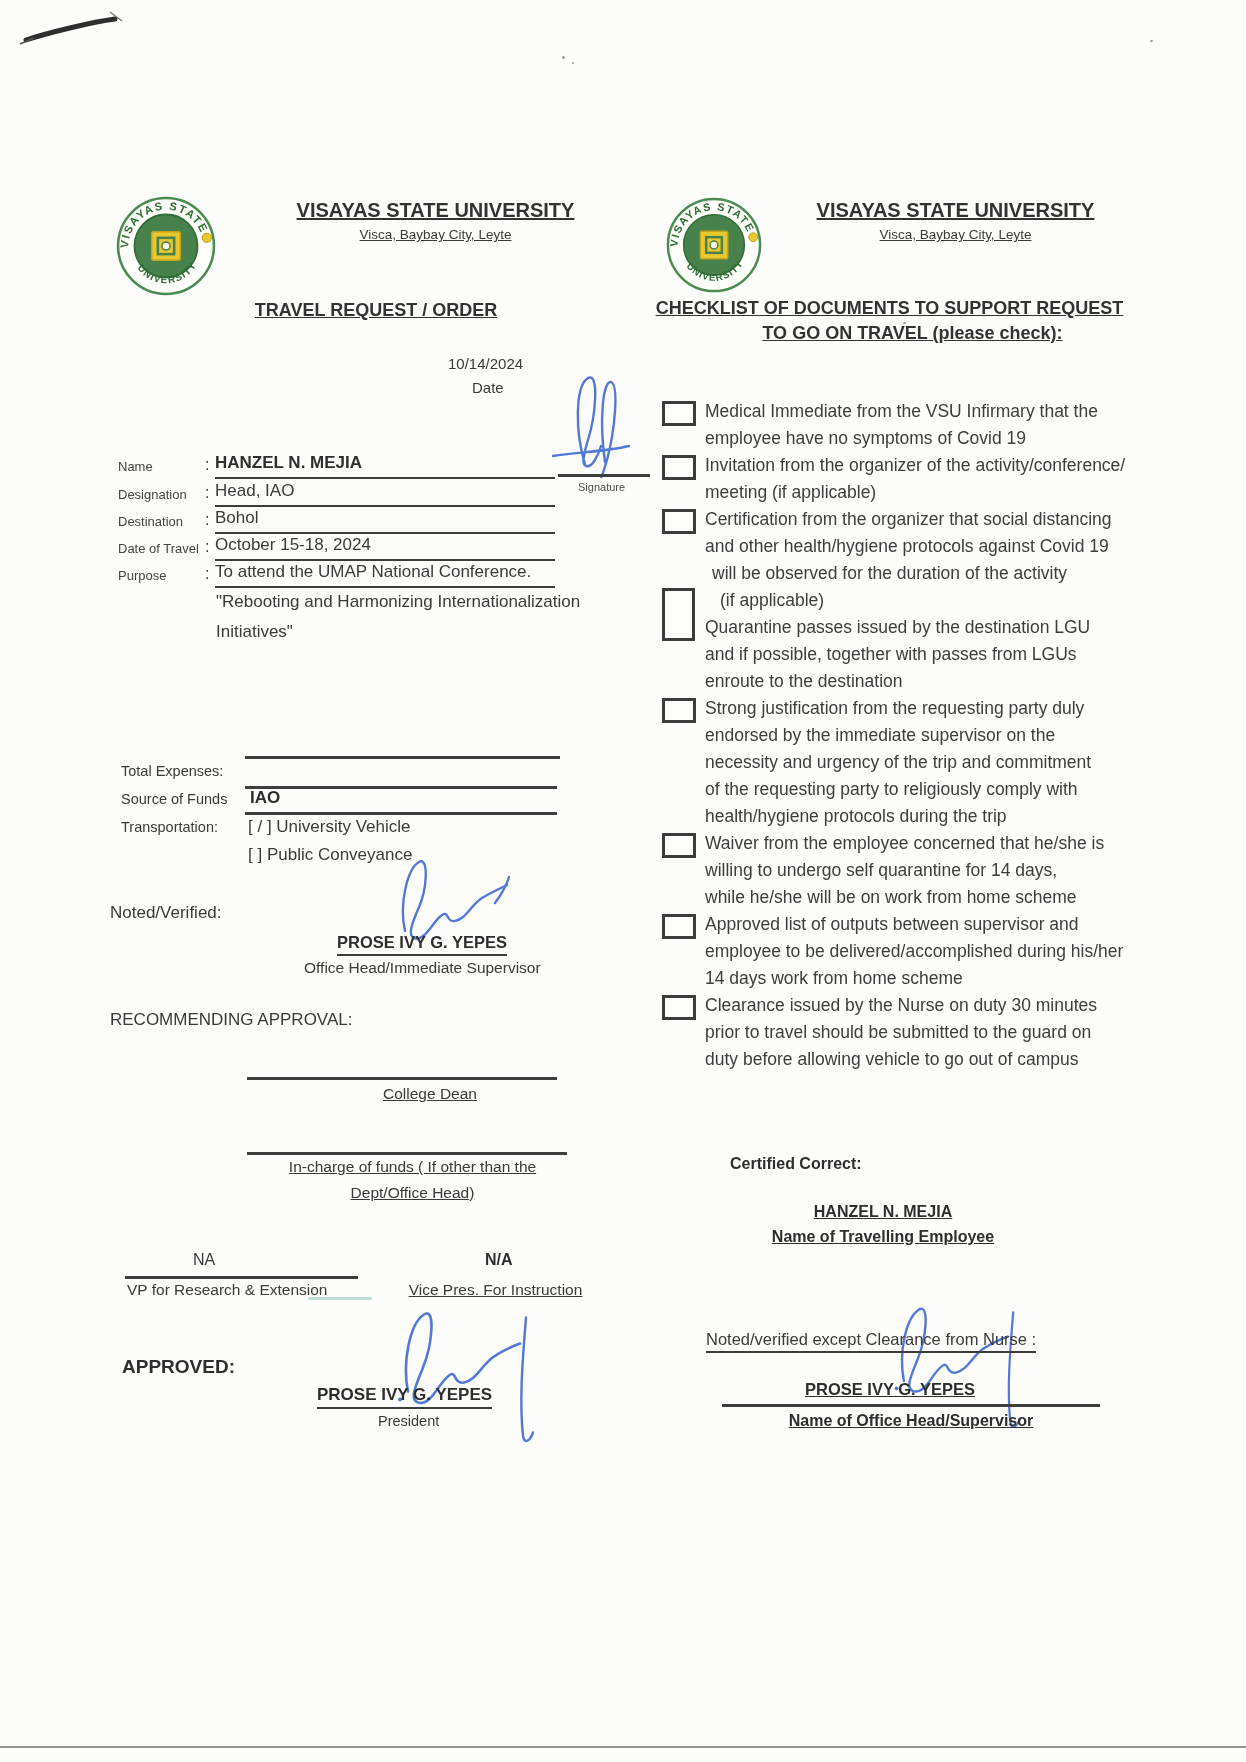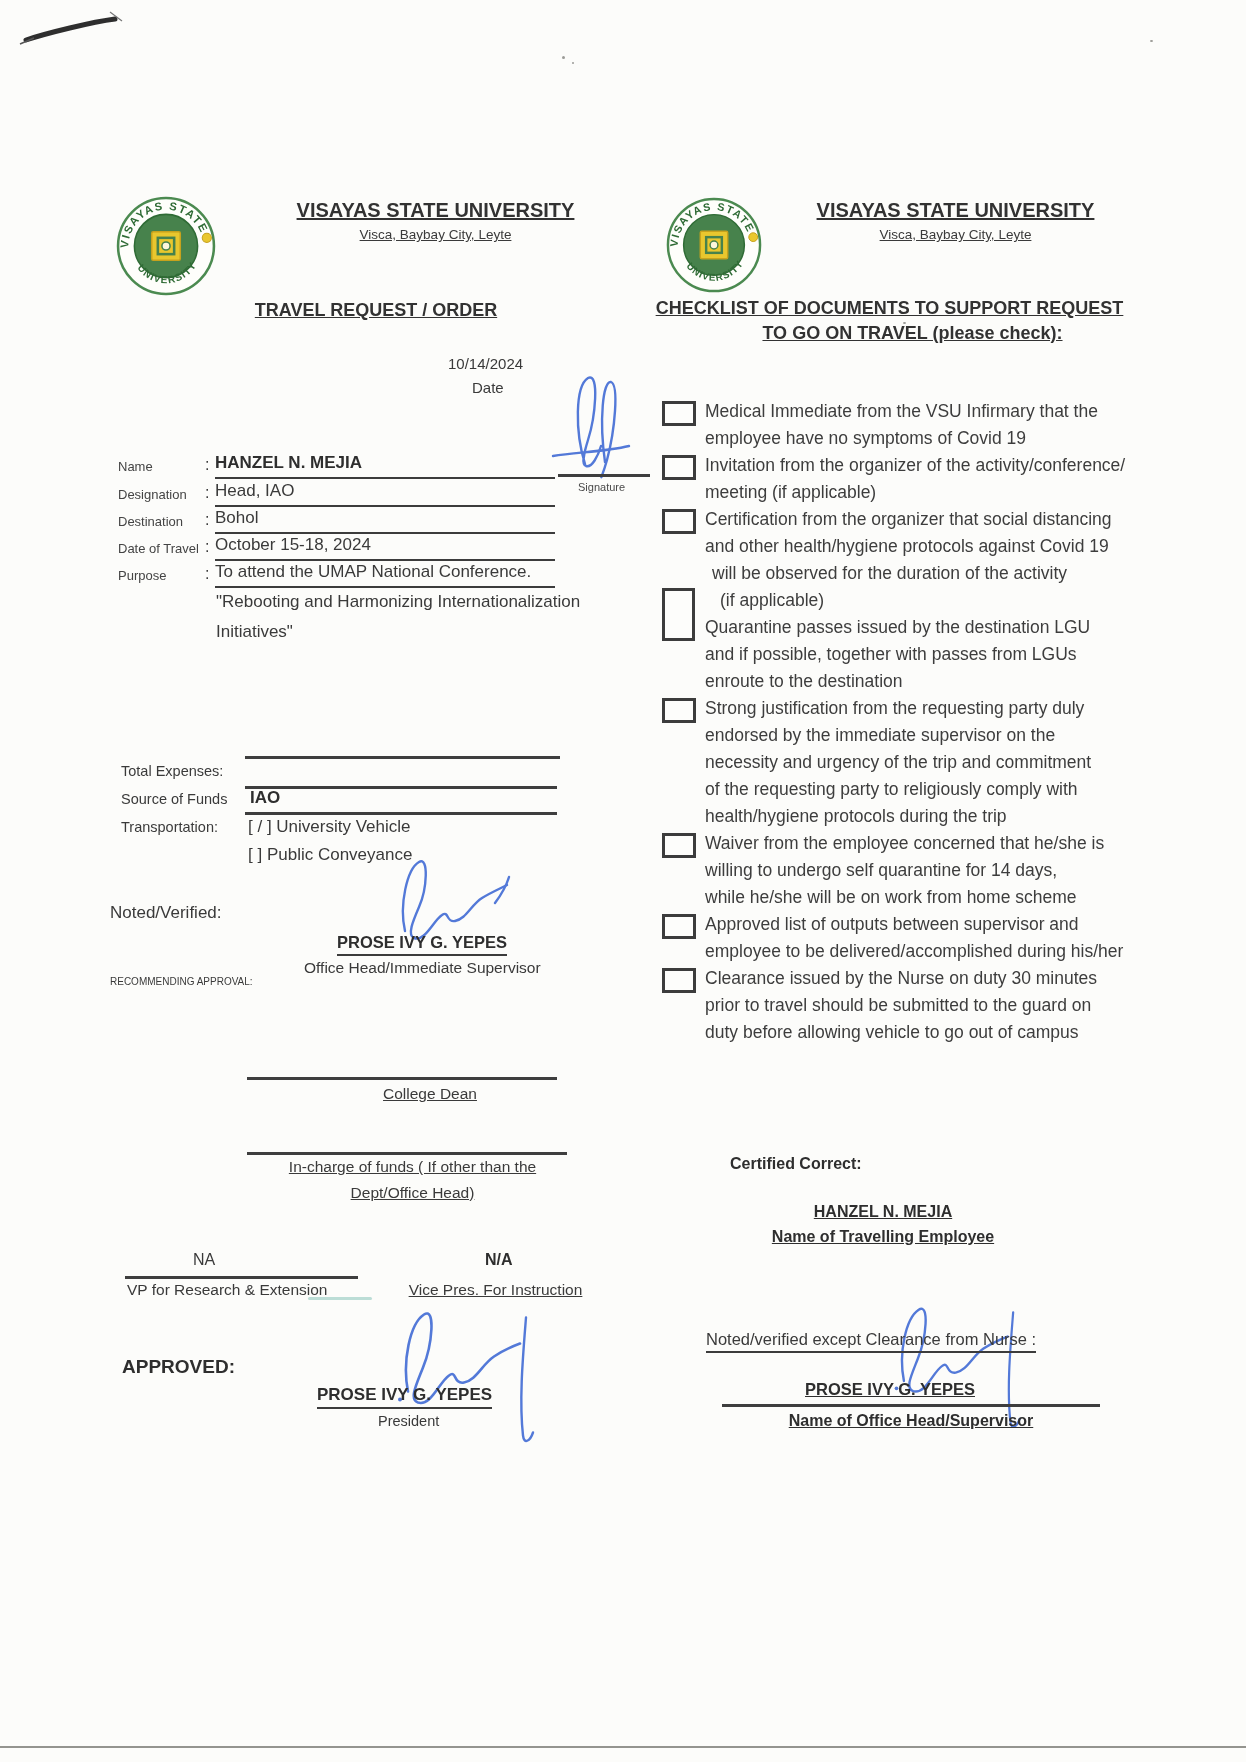--- a/index.html
+++ b/index.html
@@ -126,21 +126,21 @@
   <div class="t" style="left:248px;top:845px;font-size:17px">[ ] Public Conveyance</div>
 
   <svg class="sig" style="left:383px;top:843px;width:135px;height:115px" viewBox="0 0 135 115">
     <path d="M22 88 C16 62, 24 26, 36 19 C46 13, 44 46, 36 64 C30 78, 24 92, 31 95 C42 99, 50 78, 59 72 C66 67, 63 80, 72 78 C83 76, 88 62, 99 55 C107 50, 116 46, 124 42"></path>
     <path d="M112 60 C118 52, 123 44, 126 34"></path>
   </svg>
   <div class="t" style="left:110px;top:903px;font-size:17px">Noted/Verified:</div>
   <div class="t b" style="left:337px;top:933px;font-size:16.5px;color:#2e2e2e;border-bottom:2.5px solid #3c3c3c;padding-bottom:2px">PROSE IVY G. YEPES</div>
   <div class="t" style="left:304px;top:959px;font-size:15.5px">Office Head/Immediate Supervisor</div>
 
-  <div class="t" style="left:110px;top:976px;font-size:10px">RECOMMENDING APPROVAL:</div>
+  <div class="t" style="left:110px;top:1010px;font-size:17px">RECOMMENDING APPROVAL:</div>
 
   <div class="line" style="left:247px;top:1077px;width:310px"></div>
   <div class="t c" style="left:330px;top:1085px;width:200px;font-size:15.5px">College Dean</div>
 
   <div class="line" style="left:247px;top:1152px;width:320px"></div>
   <div class="t c" style="left:240px;top:1158px;width:345px;font-size:15.5px">In-charge of  funds ( If other than the</div>
   <div class="t c" style="left:240px;top:1184px;width:345px;font-size:15.5px">Dept/Office Head)</div>
 
   <div class="t" style="left:193px;top:1251px;font-size:16px">NA</div>
   <div class="line" style="left:125px;top:1276px;width:233px"></div>
@@ -199,20 +199,21 @@
     <div class="ck-item">
       <span class="ck-box"></span>
       <div class="ck-line">Waiver from the employee concerned that he/she is</div>
       <div class="ck-line">willing to undergo self quarantine for 14 days,</div>
       <div class="ck-line">while he/she will be on work from home scheme</div>
     </div>
     <div class="ck-item">
       <span class="ck-box"></span>
       <div class="ck-line">Approved list of outputs between supervisor and</div>
       <div class="ck-line">employee to be delivered/accomplished during his/her</div>
+      <div class="ck-line">14 days work from home scheme</div>
     </div>
     <div class="ck-item">
       <span class="ck-box"></span>
       <div class="ck-line">Clearance issued by the Nurse on duty 30 minutes</div>
       <div class="ck-line">prior to travel should be submitted to the guard on</div>
       <div class="ck-line">duty before allowing vehicle to go out of campus</div>
     </div>
   </div>
 
   <div class="t b" style="left:730px;top:1155px;font-size:16px;color:#2e2e2e">Certified Correct:</div>

